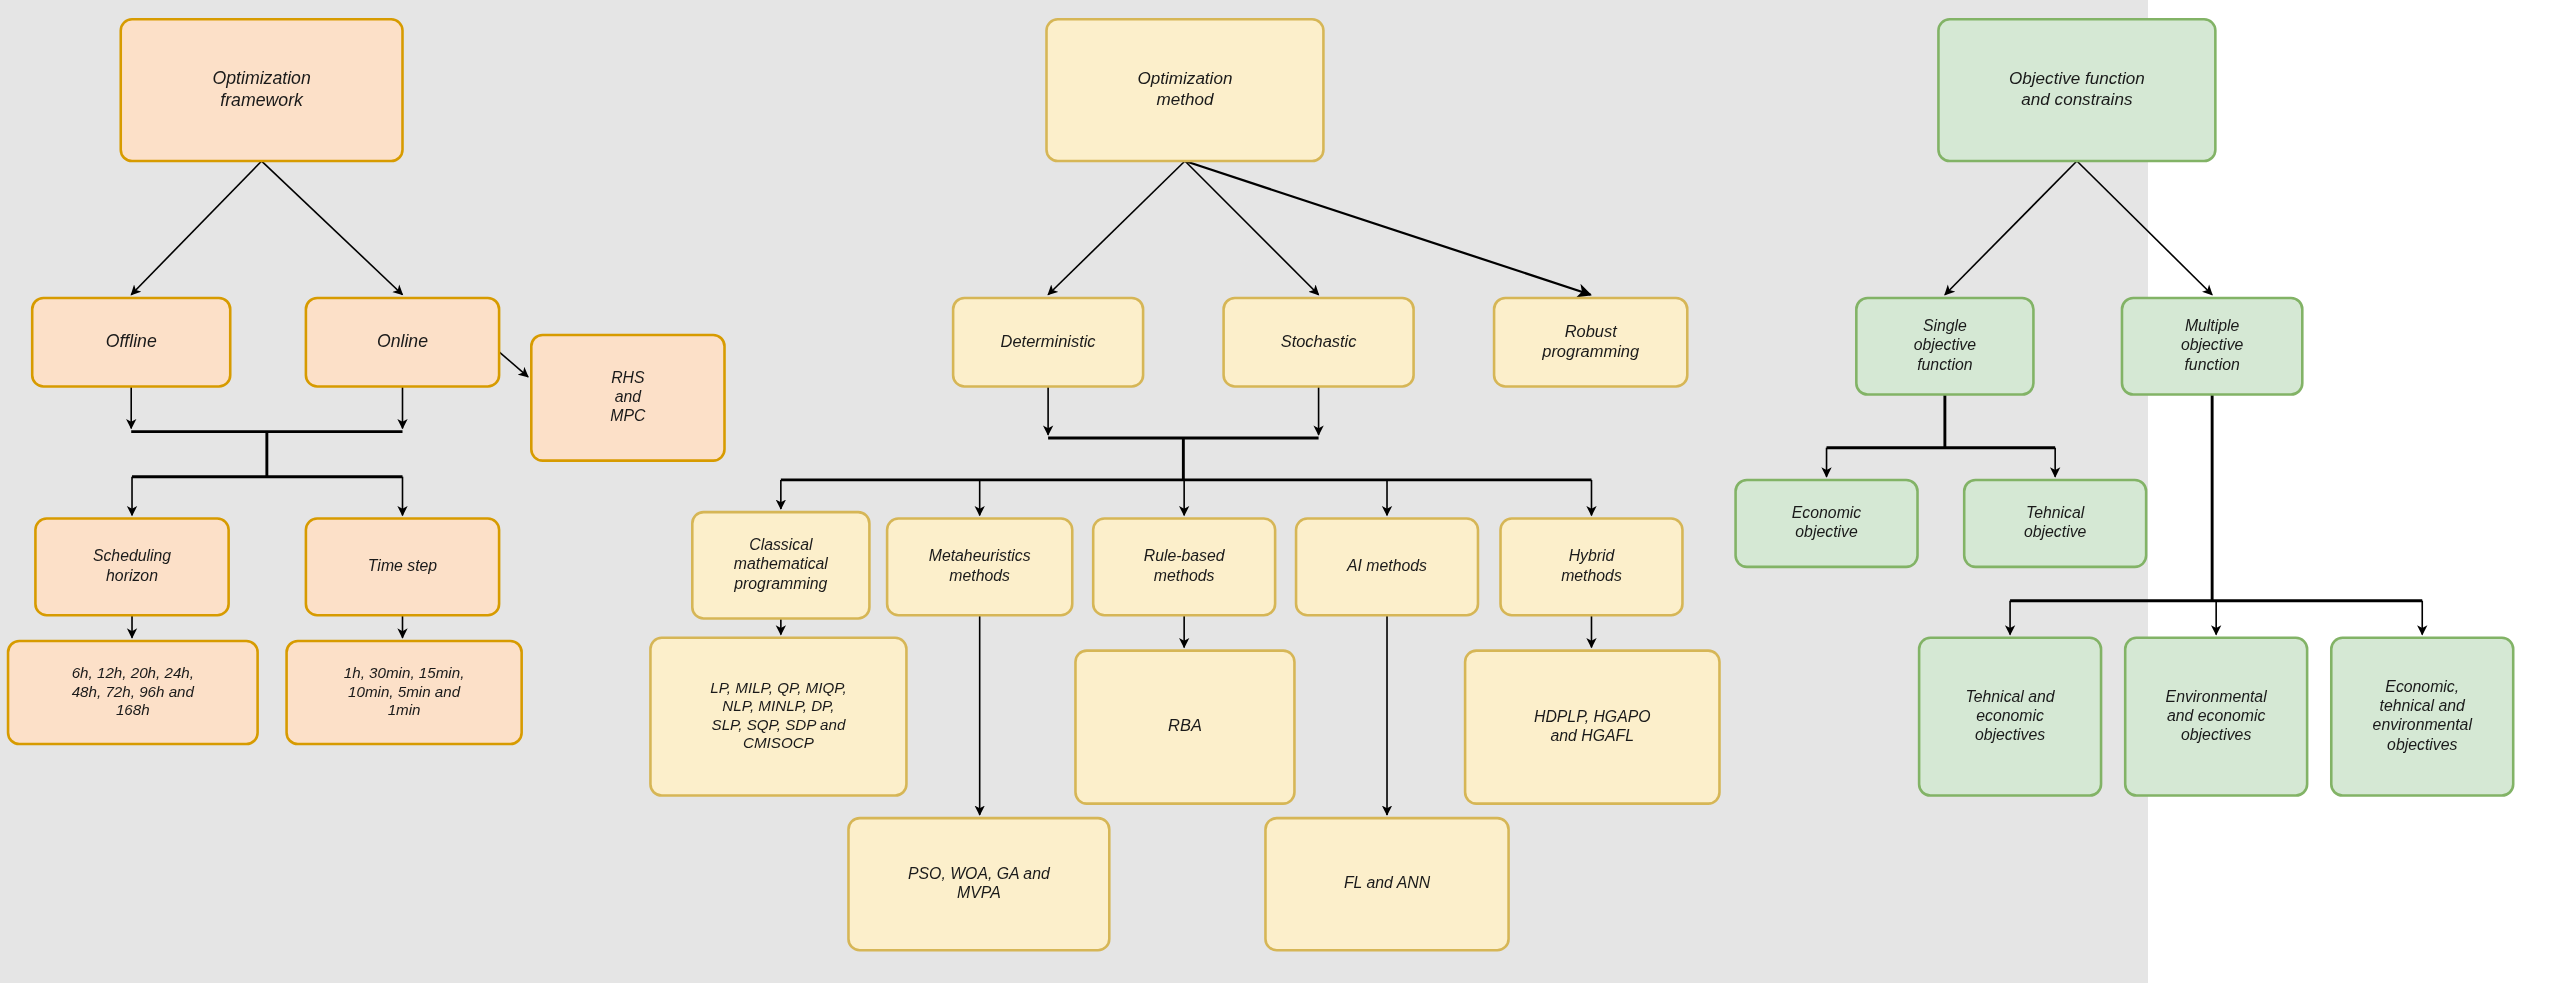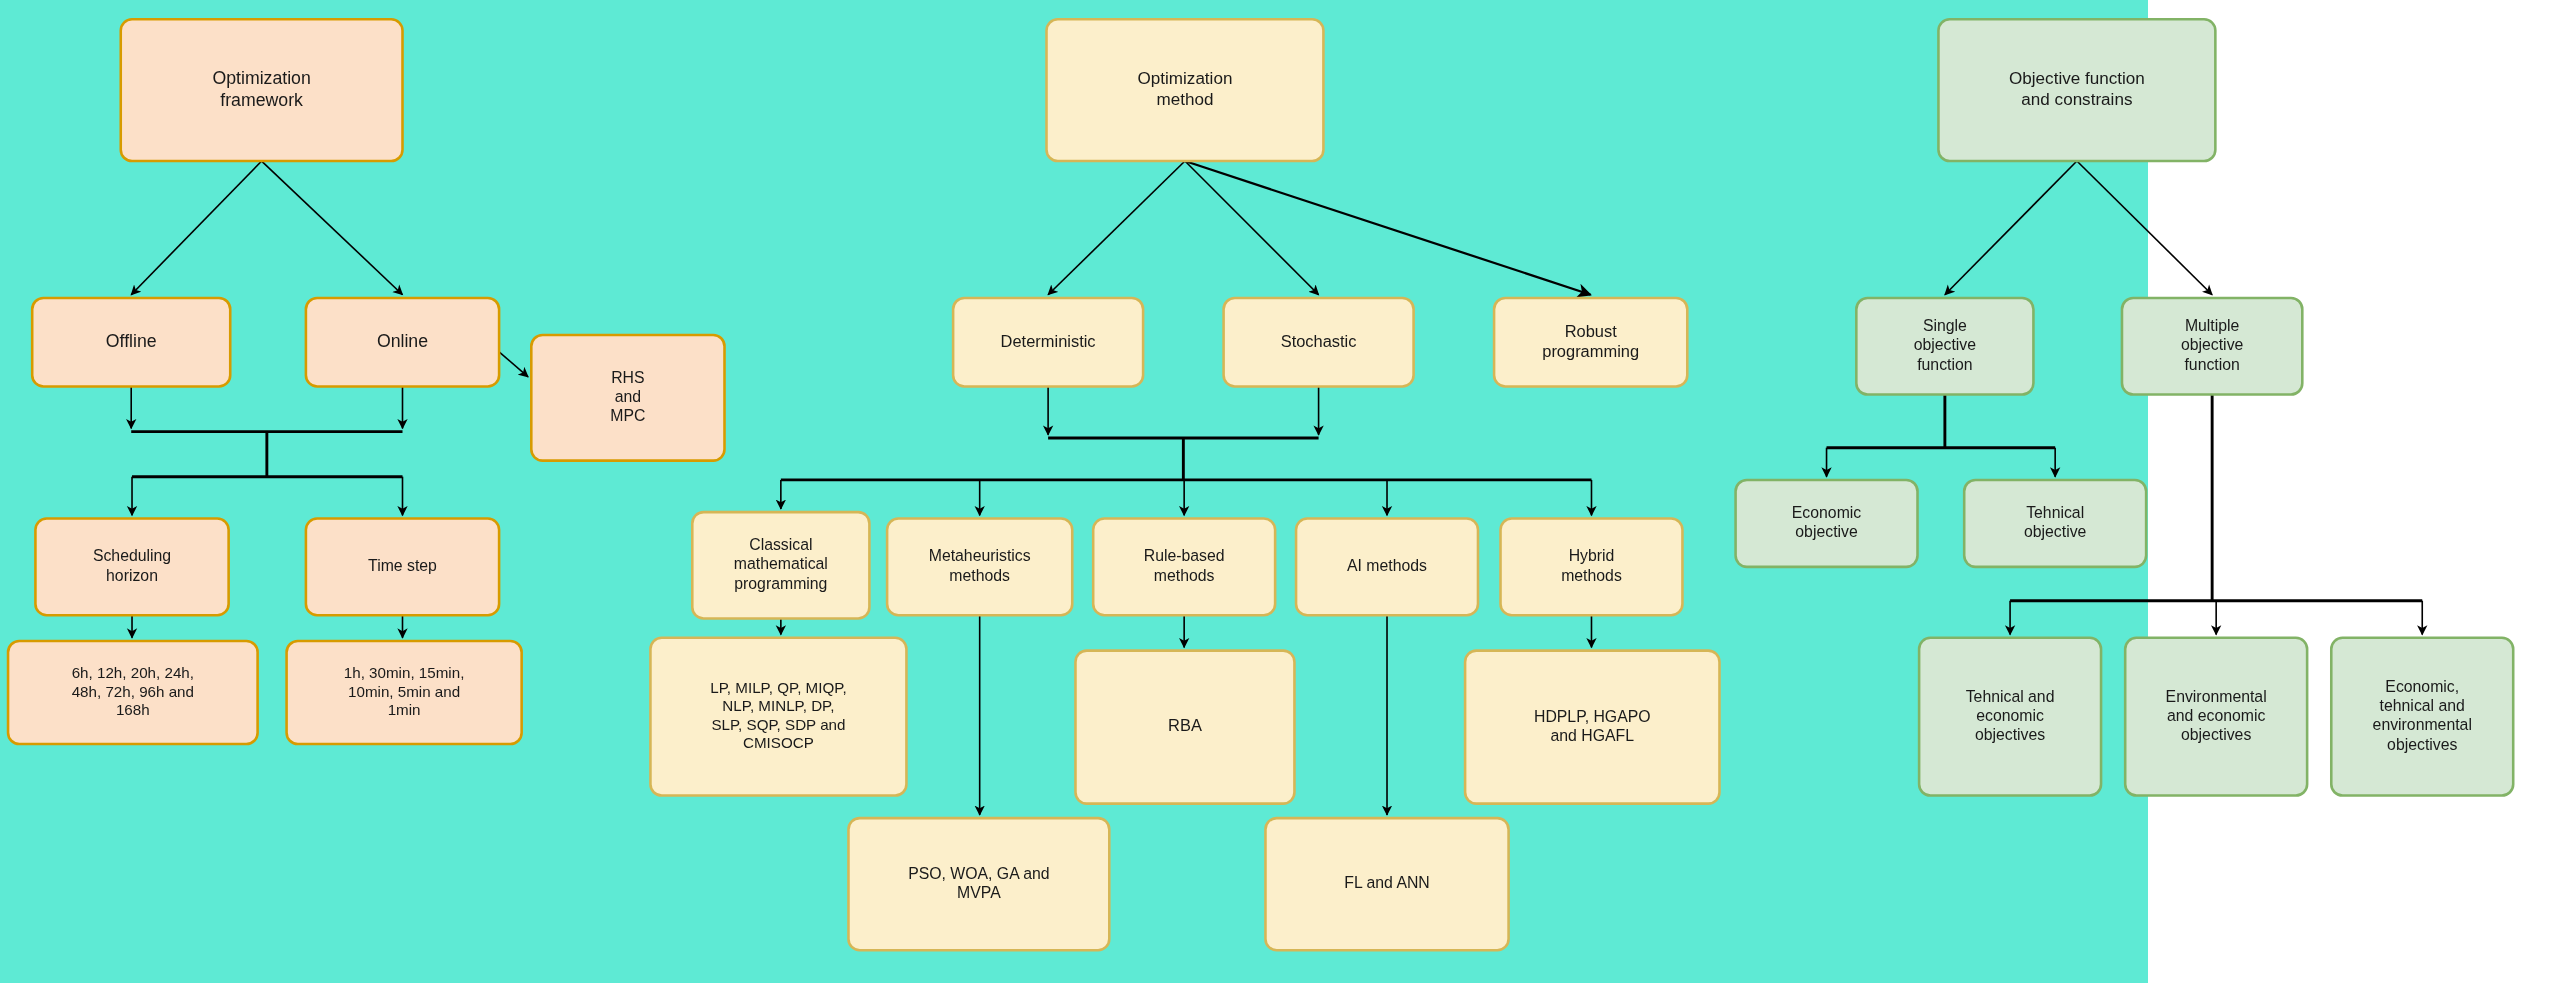--- a/index.html
+++ b/index.html
@@ -1,17 +1,17 @@
 <!DOCTYPE html>
 <html style="font-size:10px"><head>
 <meta charset="utf-8">
 <style>
   html,body{margin:0;padding:0;background:#ffffff;}
   body{width:2576px;height:984px;font-family:"Liberation Sans",sans-serif;overflow:hidden;}
-  #stage{position:relative;width:2148px;height:984px;background:#5eead4;}
+  #stage{position:relative;width:2148px;height:984px;background:#e5e5e5;font-style:italic;}
   svg.diagram{position:absolute;left:0;top:0;width:2576px;height:984px;display:block;}
   .node-label{font-family:"Liberation Sans",sans-serif;fill:#1a1a1a;text-anchor:middle;dominant-baseline:middle;}
 </style>
 </head>
 <body>
 
 <div id="stage">
   <svg class="diagram" viewBox="0 0 1600 611" preserveAspectRatio="none">
     <defs>
       <marker id="arrow" viewBox="0 0 12 12" refX="10" refY="6" markerWidth="7" markerHeight="7" orient="auto-start-reverse">

